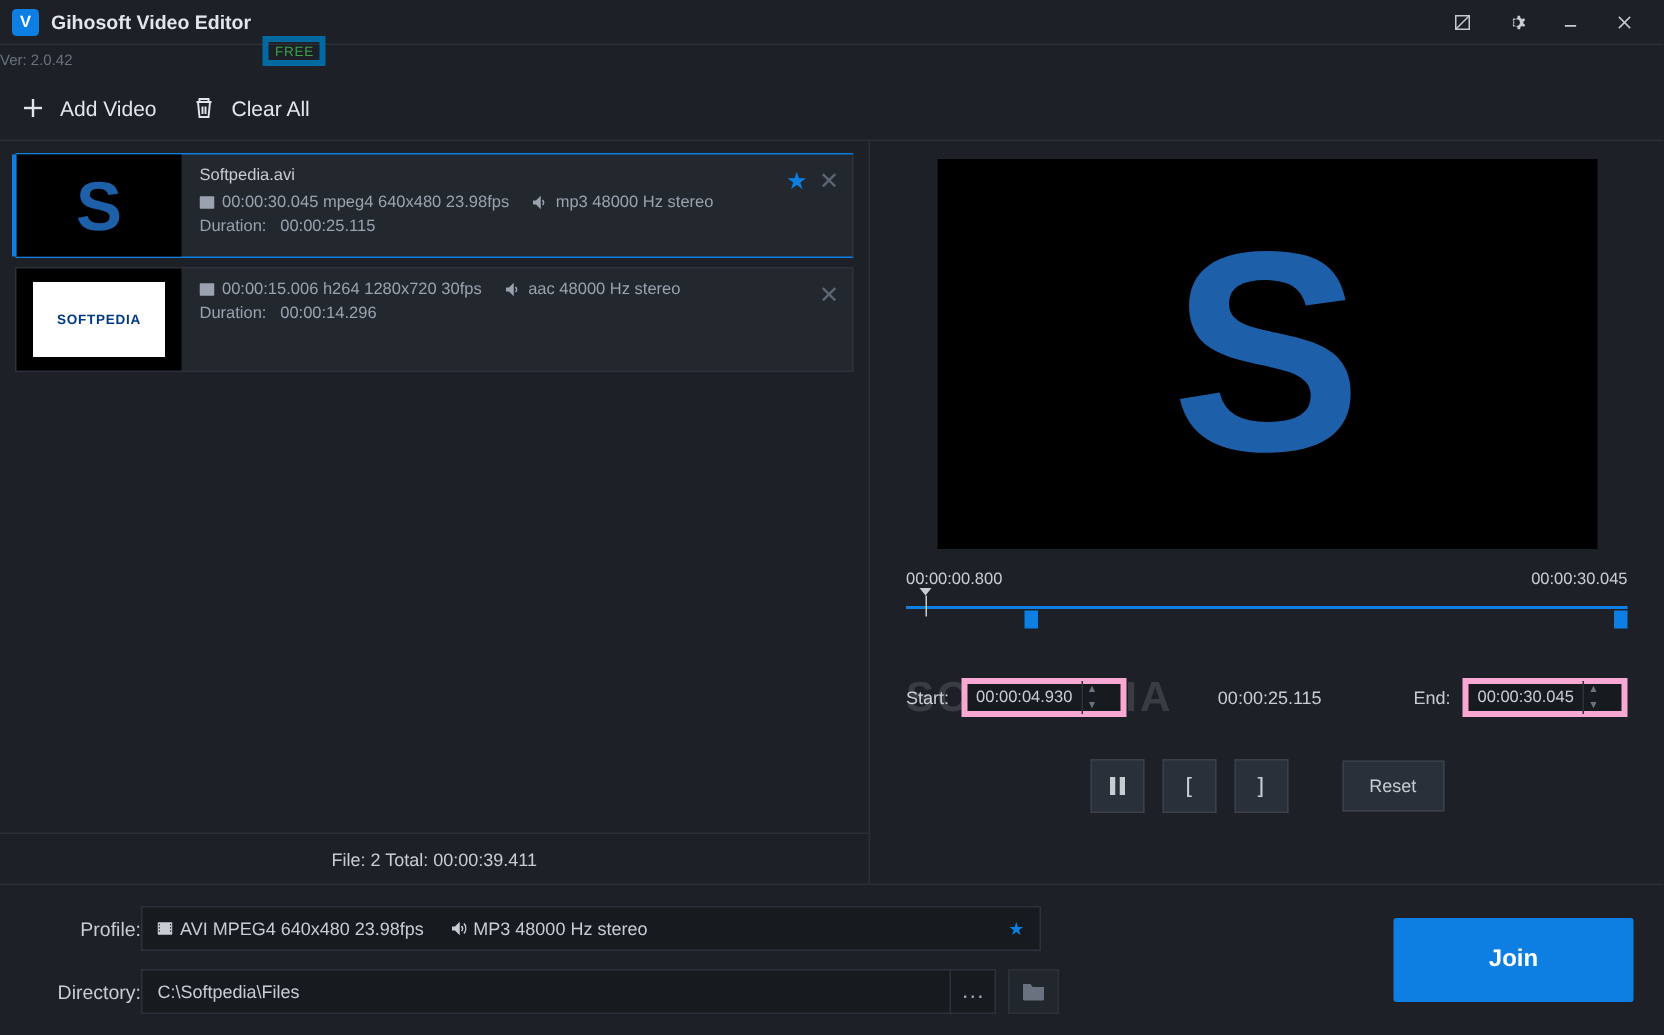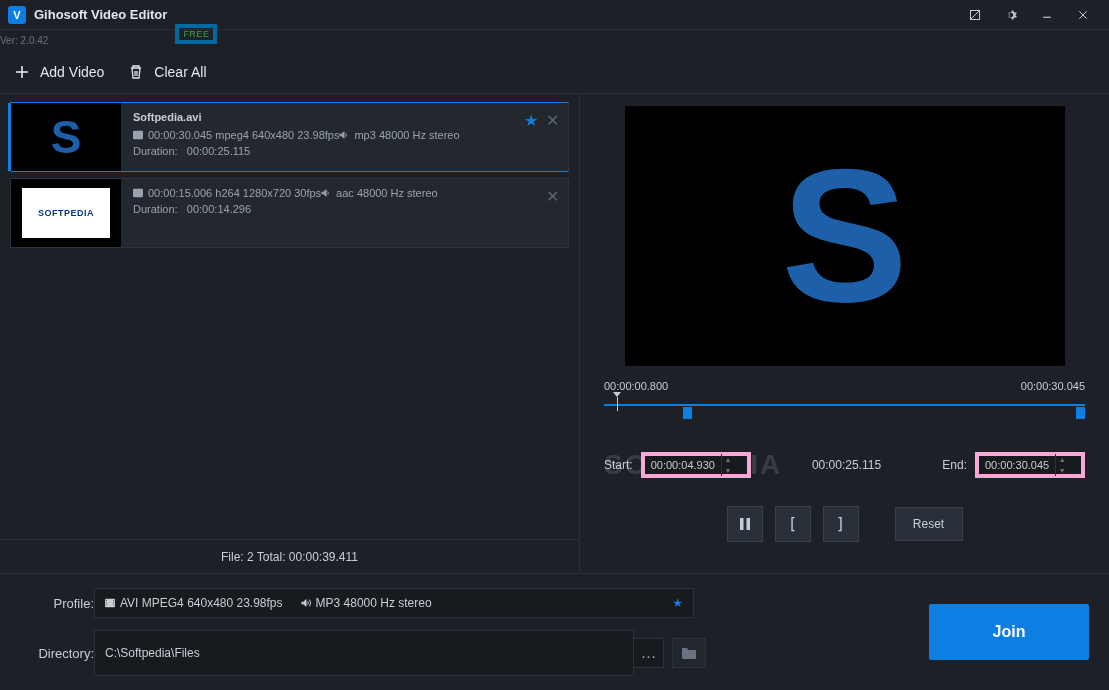--- a/index.html
+++ b/index.html
@@ -18,22 +18,22 @@
 .main { flex: 1; display: flex; min-height: 0; }
 .left-panel { width: 580px; display: flex; flex-direction: column; border-right: 1px solid #2a2f37; }
 .file-list { flex: 1; padding: 8px 10px; overflow: auto; }
 .file-item { display: flex; background: #23282f; border: 1px solid #2c323b; margin-bottom: 6px; position: relative; }
 .file-item.selected { border-top: 1px solid #0d7fe2; border-bottom: 1px solid #0d7fe2; }
 .thumb { width: 110px; height: 68px; background: #000; display: flex; align-items: center; justify-content: center; position: relative; }
 .thumb-s { font-size: 46px; font-weight: 800; color: #1d5fa8; line-height: 1; }
 .thumb-text { color: #003a82; font-size: 9px; font-weight: 700; letter-spacing: 0.5px; }
 .dragbar { position: absolute; left: -3px; top: 0; bottom: 0; width: 3px; background: #0d7fe2; }
 .file-info { flex: 1; padding: 8px 12px; font-size: 11px; color: #c8cdd4; }
-.file-name { font-weight: 700; margin-bottom: 6px; }
-.meta-row { display: flex; align-items: flex-end; color: #9aa2af; margin-bottom: 4px; }
+.file-name { font-weight: 400; margin-bottom: 6px; }
+.meta-row { display: flex; gap: 16px; align-items: flex-end; color: #9aa2af; margin-bottom: 4px; }
 .meta-icon { width: 10px; height: 10px; display: inline-flex; }
 .meta-item { display: flex; align-items: center; gap: 5px; }
 .duration-row { color: #9aa2af; }
 .star-close { position: absolute; top: 8px; right: 10px; display: flex; gap: 10px; }
 .small-icon { width: 12px; height: 12px; color: #5b6573; cursor: pointer; }
 .small-icon.star-active { color: #0d7fe2; }
 .summary-row { height: 34px; display: flex; align-items: center; justify-content: center; font-size: 12px; color: #c8cdd4; border-top: 1px solid #2a2f37; }
 .right-panel { flex: 1; display: flex; flex-direction: column; padding: 12px 24px; }
 .preview-box { width: 440px; height: 260px; background: #000; align-self: center; display: flex; align-items: center; justify-content: center; }
 .preview-inner { width: 270px; height: 260px; background: #000; display: flex; align-items: center; justify-content: center; }
@@ -53,21 +53,21 @@
 .controls-row { display: flex; justify-content: center; gap: 12px; margin-top: 28px; align-items: center; }
 .ctrl-btn { width: 36px; height: 36px; background: #2a303a; border: 1px solid #3a4049; display: flex; align-items: center; justify-content: center; cursor: pointer; color: #c8cdd4; font-size: 15px; font-family: monospace; }
 .reset-btn { width: 68px; height: 34px; background: #2a303a; border: 1px solid #3a4049; display: flex; align-items: center; justify-content: center; cursor: pointer; font-size: 12px; margin-left: 24px; }
 .bottom { border-top: 1px solid #2a2f37; padding: 14px 20px; display: flex; align-items: center; }
 .bottom-left { flex: 1; }
 .bottom-row { display: flex; align-items: center; margin-bottom: 12px; }
 .bottom-label { width: 74px; font-size: 13px; color: #c8cdd4; text-align: right; }
 .profile-bar { flex: 1; max-width: 600px; background: #171a1f; border: 1px solid #2c323b; height: 30px; display: flex; align-items: center; padding: 0 10px; font-size: 12px; color: #c8cdd4; cursor: pointer; }
 .profile-bar .meta-item + .meta-item { margin-left: 18px; }
 .profile-star { margin-left: auto; color: #0d7fe2; }
-.dir-input { flex: 1; max-width: 540px; background: #171a1f; border: 1px solid #2c323b; height: 46px; padding: 0 10px; font-size: 12px; color: #c8cdd4; }
+.dir-input { flex: 1; max-width: 540px; background: #171a1f; border: 1px solid #2c323b; height: 30px; padding: 0 10px; font-size: 12px; color: #c8cdd4; }
 .dir-clear { width: 30px; height: 30px; background: #171a1f; border: 1px solid #2c323b; border-left: none; display: flex; align-items: center; justify-content: center; color: #9aa2af; cursor: pointer; }
 .dir-browse { width: 34px; height: 30px; margin-left: 8px; background: #22262d; border: 1px solid #2c323b; display: flex; align-items: center; justify-content: center; cursor: pointer; }
 .join-btn { width: 160px; height: 56px; background: #0d7fe2; color: #fff; font-size: 16px; font-weight: 600; display: flex; align-items: center; justify-content: center; cursor: pointer; border-radius: 2px; }
 </style>
 </head>
 <body>
 
 <div class="titlebar">
   <div class="app-logo">V</div>
   <div class="app-title">Gihosoft Video Editor</div>

